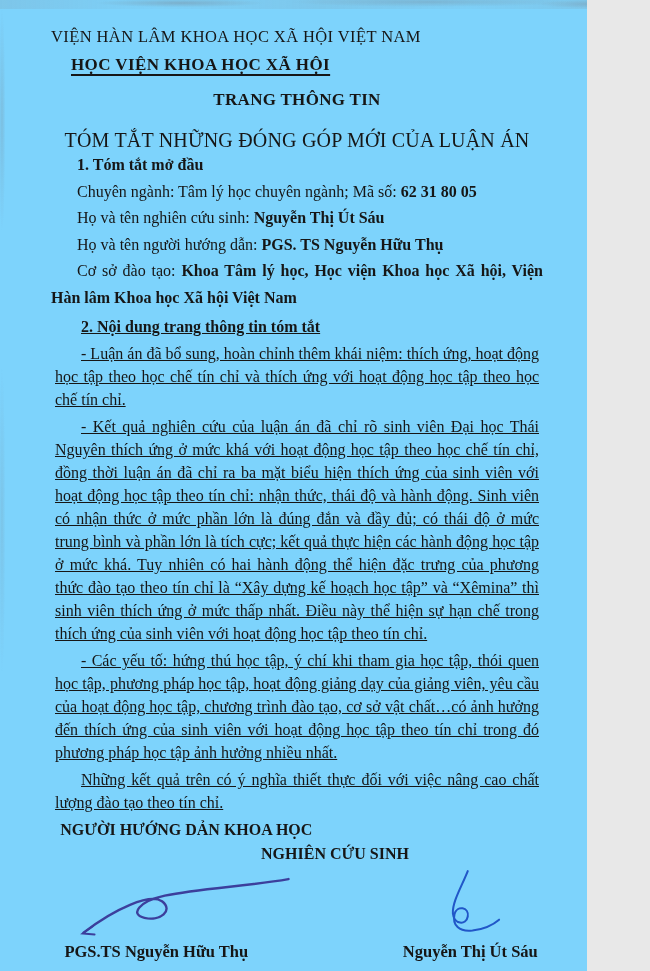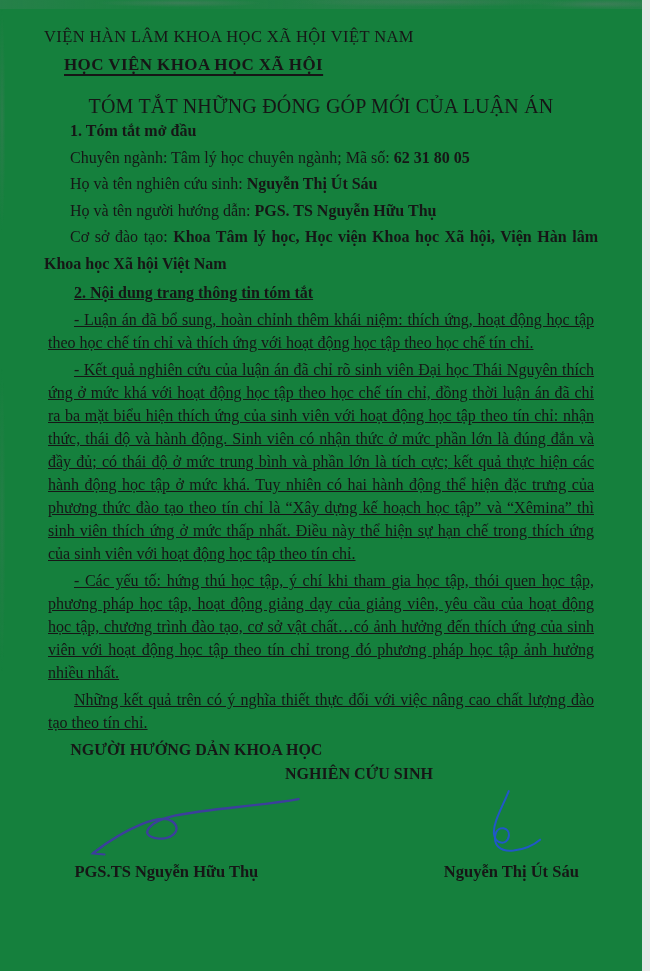--- a/index.html
+++ b/index.html
@@ -4,23 +4,24 @@
 <style>
   html,body{margin:0;padding:0;}
   body{
     width:650px;height:971px;
     background:#e8e8e8;
     font-family:"Liberation Serif","DejaVu Serif",serif;
     color:#161616;
   }
   .page{
     position:relative;
-    width:642px;height:971px;
-    background:#15803d;
+    width:580px;height:971px;
+    background:#7dd3fc;
     overflow:hidden;
+    padding-left:7px;
   }
   .scan-top{
     position:absolute;top:0;left:0;right:0;height:9px;
     background:
       radial-gradient(ellipse 120px 6px at 180px 3px, rgba(120,120,128,.35), transparent 70%),
       radial-gradient(ellipse 200px 7px at 430px 2px, rgba(120,120,128,.28), transparent 70%),
       radial-gradient(ellipse 90px 6px at 600px 4px, rgba(120,120,128,.30), transparent 70%),
       linear-gradient(90deg, rgba(130,130,138,.16), rgba(130,130,138,.04) 25%, rgba(130,130,138,.14) 55%, rgba(130,130,138,.05) 80%, rgba(130,130,138,.15));
     filter:blur(.6px);
   }
@@ -60,20 +61,21 @@
 <div class="page">
   <div class="scan-top"></div>
   <div class="scan-left"></div>
 
   <div class="content">
 
     <p class="org1">VIỆN HÀN LÂM KHOA HỌC XÃ HỘI VIỆT NAM</p>
     <p class="org2"><span>HỌC VIỆN KHOA HỌC XÃ HỘI</span></p>
 
     <div class="titleblock">
+      <p class="doc-title">TRANG THÔNG TIN</p>
       <p class="doc-subtitle">TÓM TẮT NHỮNG ĐÓNG GÓP MỚI CỦA LUẬN ÁN</p>
     </div>
 
     <div class="s1">
       <p class="s-head">1. Tóm tắt mở đầu</p>
       <p><span>Chuyên ngành: Tâm lý học chuyên ngành; Mã số: </span><span class="val">62 31 80 05</span></p>
       <p><span>Họ và tên nghiên cứu sinh: </span><span class="val">Nguyễn Thị Út Sáu</span></p>
       <p><span>Họ và tên người hướng dẫn: </span><span class="val">PGS. TS Nguyễn Hữu Thụ</span></p>
       <p><span>Cơ sở đào tạo: </span><span class="val">Khoa Tâm lý học, Học viện Khoa học Xã hội, Viện Hàn lâm Khoa học Xã hội Việt Nam</span></p>
     </div>

